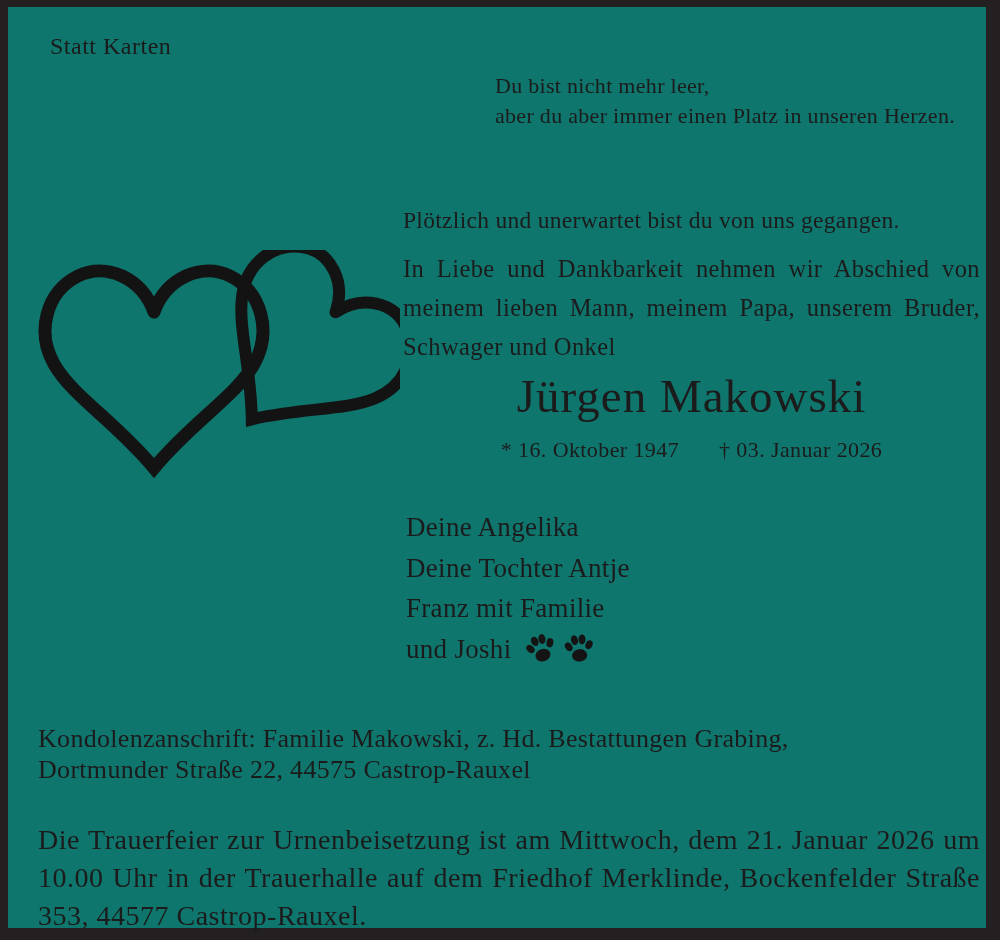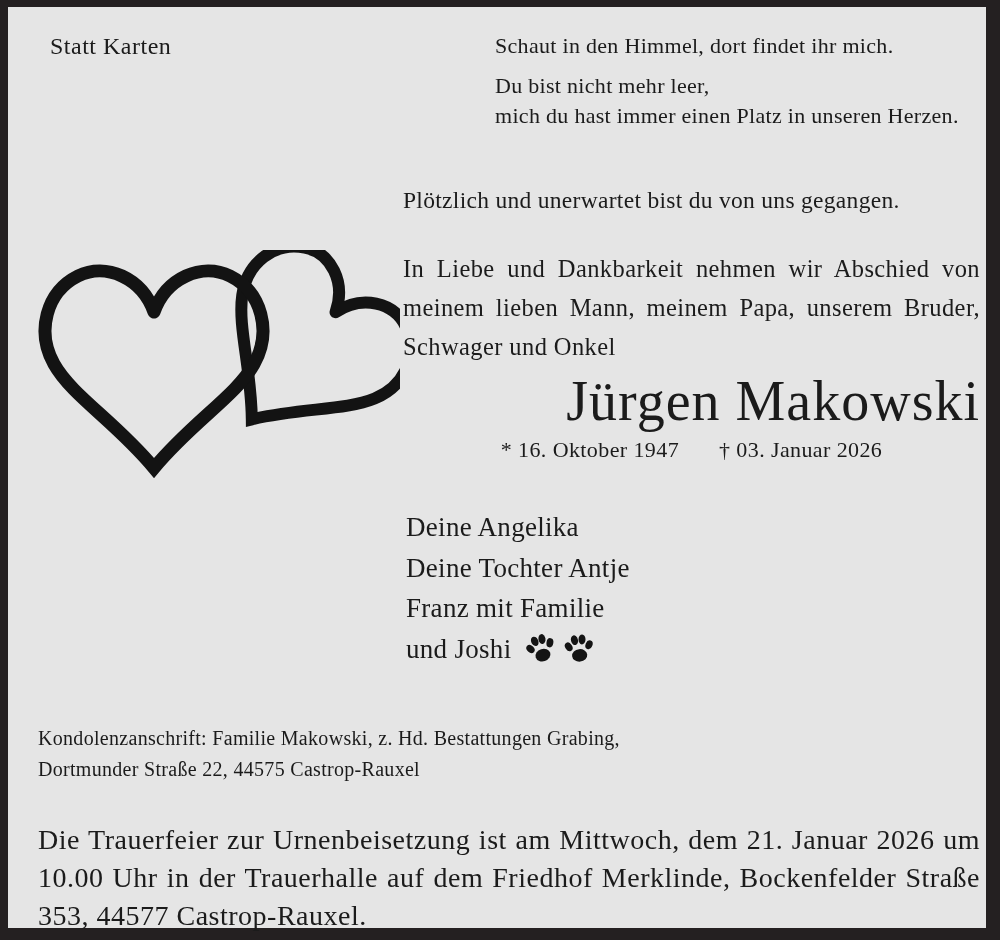--- a/index.html
+++ b/index.html
@@ -1,53 +1,52 @@
 <!DOCTYPE html>
 <html><head>
 <meta charset="utf-8">
 <style>
   html,body{margin:0;padding:0;}
   body{width:1000px;height:940px;background:#242021;position:relative;
        font-family:"Liberation Serif", serif;color:#1b1b1b;overflow:hidden;}
-  .paper{position:absolute;left:8px;top:7px;right:14px;bottom:12px;background:#e5e5e5;}
+  .paper{position:absolute;left:8px;top:7px;right:14px;bottom:12px;background:#0f766e;}
   .abs{position:absolute;}
   .ink{color:#1b1b1b;}
   .header-left{left:42px;top:26px;font-size:24px;letter-spacing:.5px;}
   .epigraph{left:487px;top:26px;font-size:22px;letter-spacing:.3px;white-space:nowrap;}
   .verse{left:487px;top:64px;font-size:22px;line-height:29.5px;letter-spacing:.3px;}
-  .intro{left:395px;top:180px;font-size:23.5px;letter-spacing:.3px;white-space:nowrap;}
+  .intro{left:395px;top:200px;font-size:23.5px;letter-spacing:.3px;white-space:nowrap;}
   .farewell{left:395px;top:242px;width:577px;font-size:24.5px;line-height:39px;
             text-align:justify;letter-spacing:.4px;}
-  .name{left:395px;top:362px;width:577px;text-align:right;font-size:56px;letter-spacing:1px;}
+  .name{left:395px;top:362px;width:577px;text-align:center;font-size:47px;letter-spacing:1px;}
   .dates{left:395px;top:430px;width:577px;display:flex;justify-content:center;
          column-gap:40px;font-size:22px;letter-spacing:.4px;align-items:flex-end;}
   .mourners{left:398px;top:500px;font-size:27px;line-height:40.5px;letter-spacing:.3px;}
   .mourner-line{white-space:nowrap;}
   .paws{display:inline-block;margin-left:14px;}
   .paw{display:inline-block;vertical-align:-7px;}
   .paw svg{display:block;}
   .paw.p1{transform:rotate(-18deg);}
   .paw.p2{transform:rotate(-6deg);margin-left:6px;}
-  .condolence{left:30px;top:716px;font-size:20px;line-height:31px;letter-spacing:.3px;}
+  .condolence{left:30px;top:716px;font-size:26px;line-height:31px;letter-spacing:.3px;}
   .funeral{left:30px;top:814px;width:942px;font-size:28px;line-height:38px;
            text-align:justify;letter-spacing:.5px;}
   .hearts{left:26px;top:243px;}
 </style>
 </head>
 <body>
 
 <div class="paper">
 
   <div class="abs header-left ink">Statt Karten</div>
 
-  <div class="abs epigraph ink">Schaut in den Himmel, dort findet ihr mich.</div>
 
   <div class="abs verse ink">
     <div>Du bist nicht mehr leer,</div>
-    <div>mich du hast immer einen Platz in unseren Herzen.</div>
+    <div>aber du aber immer einen Platz in unseren Herzen.</div>
   </div>
 
   <div class="abs hearts">
     <svg width="366" height="228" viewBox="0 0 366 228">
       <g fill="none" stroke="#131313" stroke-linecap="round">
         <g transform="rotate(38 272 100)">
           <path stroke-width="12" d="M272,52
             C262,22 232,8 208,20 C180,34 172,68 188,96 C204,124 240,148 272,188
             C304,148 340,124 356,96 C372,68 364,34 336,20 C312,8 282,22 272,52"></path>
         </g>

